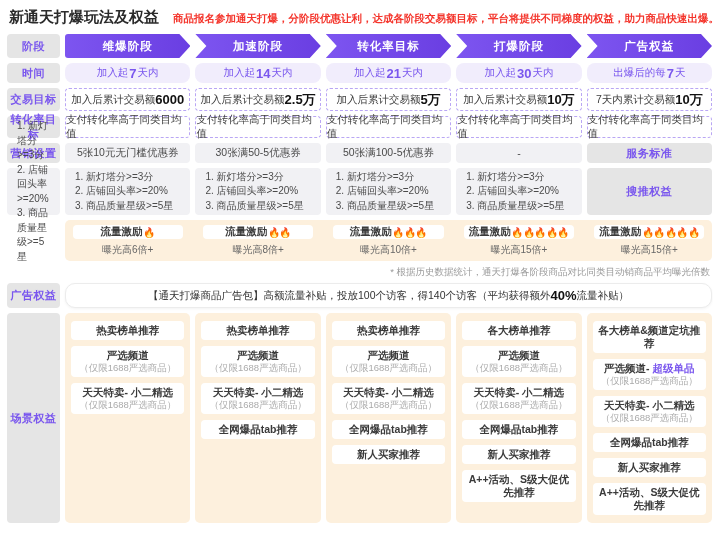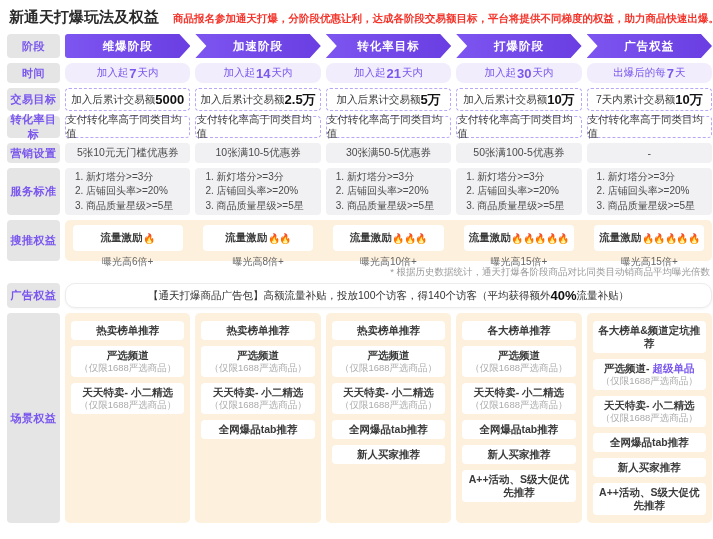--- a/index.html
+++ b/index.html
@@ -85,21 +85,21 @@
   
   .search-band {
     grid-column: 2 / -1;
     background: #fdf0dd; border-radius: 5px;
     display: grid; grid-template-columns: repeat(5, 1fr); column-gap: 5px;
     padding: 5px 0;
   }
   .search-col { display: flex; flex-direction: column; align-items: center; justify-content: center; gap: 4px; }
   .search-pill {
     background: #fff; border-radius: 4px;
-    width: 88%; height: 26px;
+    width: 88%; height: 14px;
     display: flex; align-items: center; justify-content: center;
     font-size: 10.5px; font-weight: bold; color: #3a3a3a;
   }
   .fires { color: #f67b1c; font-size: 10px; margin-left: 1px; letter-spacing: -1px; }
   .exposure { font-size: 10px; color: #666; }
 
   
   .footnote { grid-column: 1 / -1; text-align: right; font-size: 9.5px; color: #9a9a9a; line-height: 12px; padding-right: 2px; }
 
   
@@ -170,21 +170,21 @@
       </div>
     <div class="time-cell">
         <span>出爆后的每</span>
         <span class="num">7</span>
         <span>天</span>
       </div>
 
     <div class="rlabel">交易目标</div>
     <div class="dash-cell">
         <span>加入后累计交易额</span>
-        <span class="num">5000</span>
+        <span class="num">6000</span>
       </div>
     <div class="dash-cell">
         <span>加入后累计交易额</span>
         <span class="num">2.5万</span>
       </div>
     <div class="dash-cell">
         <span>加入后累计交易额</span>
         <span class="num">5万</span>
       </div>
     <div class="dash-cell">
@@ -198,21 +198,20 @@
 
     <div class="rlabel">转化率目标</div>
     <div class="dash-cell">支付转化率高于同类目均值</div>
     <div class="dash-cell">支付转化率高于同类目均值</div>
     <div class="dash-cell">支付转化率高于同类目均值</div>
     <div class="dash-cell">支付转化率高于同类目均值</div>
     <div class="dash-cell">支付转化率高于同类目均值</div>
 
     <div class="rlabel">营销设置</div>
     <div class="gray-cell">5张10元无门槛优惠券</div>
-    <div class="gray-cell">10张满10-5优惠券</div>
     <div class="gray-cell">30张满50-5优惠券</div>
     <div class="gray-cell">50张满100-5优惠券</div>
     <div class="gray-cell">-</div>
 
     <div class="rlabel">服务标准</div>
     <div class="service-cell">
         <span>1. 新灯塔分&gt;=3分</span>
         <span>2. 店铺回头率&gt;=20%</span>
         <span>3. 商品质量星级&gt;=5星</span>
       </div>

